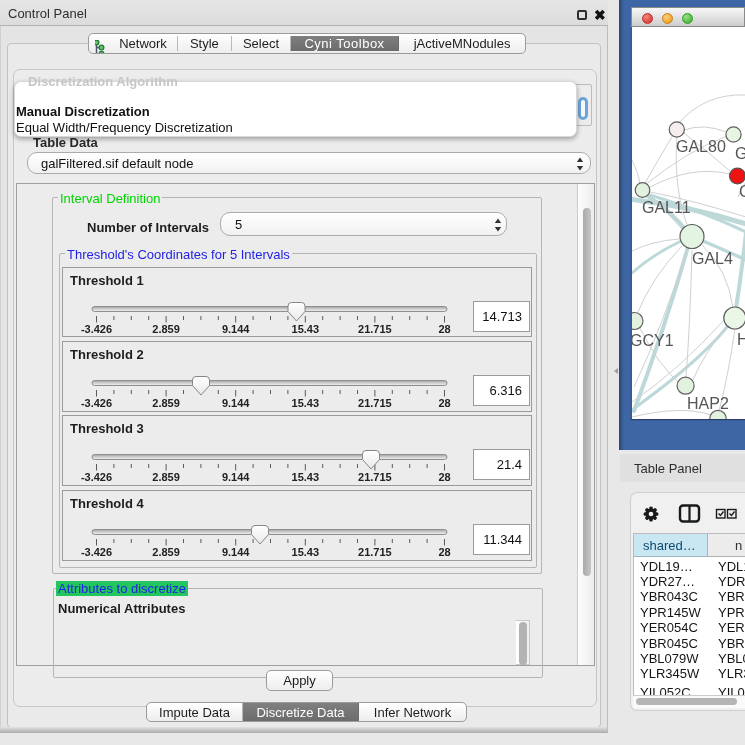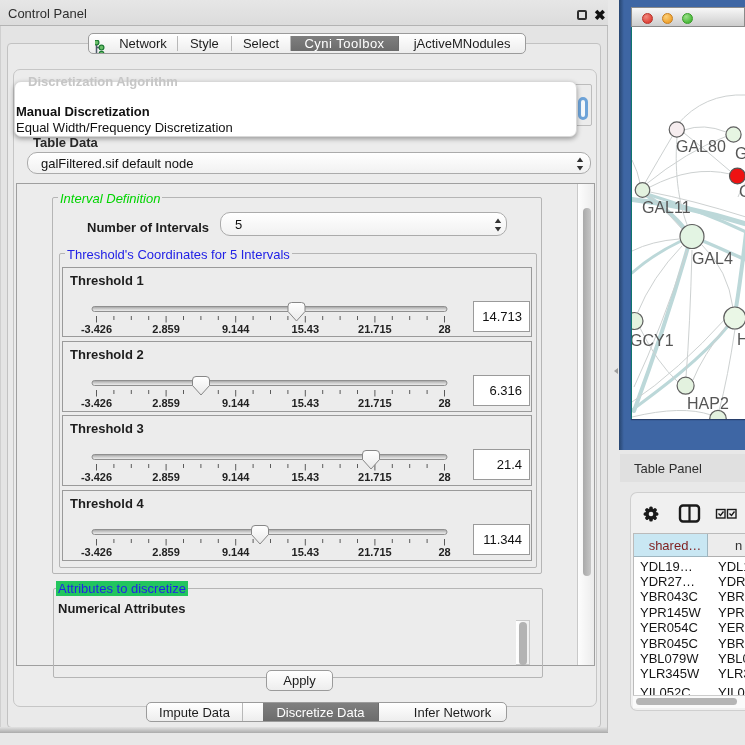--- a/index.html
+++ b/index.html
@@ -13,21 +13,21 @@
   #floatic{left:577px;top:10px;width:6px;height:6px;border:2px solid #2e2e2e;border-radius:2px;}
   #closeic{left:594px;top:10px;width:11px;height:11px;font-size:14px;font-weight:bold;color:#111;line-height:11px;}
   
   #tabborder{left:7px;top:43px;width:594px;height:685px;border:1px solid #c2c2c2;border-radius:4px;box-sizing:border-box;background:#eaeaea;}
   
   .seg{display:flex;border:1px solid #9b9b9b;border-radius:5px;background:linear-gradient(#ffffff,#ededed);overflow:hidden;box-sizing:border-box;}
   .seg .s{display:flex;align-items:center;justify-content:center;font-size:13px;color:#1d1d1d;border-right:1px solid #b8b8b8;white-space:nowrap;box-sizing:border-box;}
   .seg .s:last-child{border-right:none;}
   .seg .sel{background:linear-gradient(#7f7f7f,#6c6c6c);color:#fff;border-right-color:#6c6c6c;}
   #topseg{left:88px;top:33px;height:21px;align-items:center;}
-  #botseg{left:146px;top:702px;height:20px;gap:20px;}
+  #botseg{left:146px;top:702px;height:20px;}
   
   #content{left:13px;top:69px;width:584px;height:638px;background:#ececec;border:1px solid #c6c6c6;border-radius:7px;box-sizing:border-box;}
   
   #gbalg{left:25px;top:84px;width:567px;height:42px;border:1px solid #bcbcbc;border-radius:2px;box-sizing:border-box;}
   #gbalglabel{left:26px;top:74px;font-size:13px;font-weight:bold;color:#c6c6c6;background:transparent;padding:0 2px;z-index:12;}
   
   #focusring{left:577.5px;top:97px;width:4px;height:17px;border:3px solid #6ea3d8;border-radius:6px;background:#f5f8fb;box-sizing:content-box;}
   
   #ddov{left:13.5px;top:81px;width:563.5px;height:56px;background:#fff;border-radius:7px;box-shadow:0 2px 5px rgba(0,0,0,0.35);border:1px solid #d8d8d8;box-sizing:border-box;}
   #ddhint{left:13.5px;top:85px;width:563.5px;text-align:center;font-size:13px;color:#c1c1c1;}
@@ -39,21 +39,21 @@
   #combo1{left:27px;top:152px;width:564px;height:22px;}
   #combo1 .txt{position:absolute;left:13px;top:3px;font-size:13px;color:#111;}
   #combo2{left:220px;top:212px;width:287px;height:24px;}
   #combo2 .txt{position:absolute;left:14px;top:4px;font-size:13px;color:#111;}
   
   #scrollpane{left:16px;top:183px;width:579px;height:483px;border:1px solid #9f9f9f;background:#ececec;box-sizing:border-box;}
   #vsb{left:577px;top:184px;width:17px;height:481px;background:linear-gradient(90deg,#fdfdfd,#ececec);border-left:1px solid #c9c9c9;box-sizing:border-box;}
   #vsbthumb{left:583px;top:208px;width:8px;height:368px;background:linear-gradient(90deg,#a9a9a9,#c6c6c6);border-radius:5px;}
   
   #gbint{left:52px;top:197px;width:490px;height:377px;border:1px solid #b5b5b5;border-radius:2px;box-sizing:border-box;}
-  #gbintlabel{left:58px;top:191px;font-size:13px;color:#00d400;background:#ececec;padding:0 2px;font-style:italic;}
+  #gbintlabel{left:58px;top:191px;font-size:13px;color:#00d400;background:#ececec;padding:0 2px;}
   #noi{left:87px;top:220px;font-size:13px;font-weight:bold;color:#1d1d1d;}
   
   #gbthr{left:59px;top:253px;width:478px;height:315px;border:1px solid #b5b5b5;border-radius:2px;box-sizing:border-box;}
   #gbthrlabel{left:65px;top:247px;font-size:13px;color:#2222e6;background:#ececec;padding:0 2px;}
   .tpanel{left:62px;width:470px;background:#ececec;border:1px solid #9a9a9a;box-sizing:border-box;}
   .tpanel .tl{position:absolute;left:7px;top:5px;font-size:13px;font-weight:bold;color:#1d1d1d;}
   .vbox{position:absolute;left:410px;top:33px;width:57px;height:31px;background:#fff;border:1px solid #9a9a9a;font-size:13px;color:#111;text-align:right;line-height:29px;padding-right:7px;box-sizing:border-box;}
   .tick{stroke:#5a5a5a;stroke-width:1;}
   .tlab{font-size:11px;font-weight:bold;fill:#222;}
   
@@ -68,21 +68,21 @@
   #apply{left:266px;top:670px;width:67px;height:21px;background:linear-gradient(#ffffff,#ededed);border:1px solid #9b9b9b;border-radius:5px;font-size:13px;color:#1d1d1d;text-align:center;line-height:19px;box-sizing:border-box;}
   
   #blueframe{left:619px;top:0;width:126px;height:450px;background:linear-gradient(90deg,#27456f,#3e66a4 5px,#3e66a4);}
   #nettitle{left:631px;top:7px;width:114px;height:20px;background:linear-gradient(#f7f7f7,#cdcdcd);border:1px solid #8a8a8a;box-sizing:border-box;}
   .tl-btn{width:11px;height:11px;border-radius:50%;position:absolute;top:4.8px;}
   
   #tptitle{left:620px;top:454px;width:125px;height:28px;background:#e0e0e0;}
   #tptitle .t{position:absolute;left:14px;top:7px;font-size:13px;color:#2e2e2e;}
   #tbpanel{left:630px;top:492px;width:115px;height:219px;background:#f0f0f0;border:1px solid #cfcfcf;border-radius:7px 0 0 7px;border-right:none;box-sizing:border-box;}
   #tbl{left:633px;top:533px;width:112px;height:162px;background:#fff;border-top:1px solid #bbb;border-left:1px solid #bbb;overflow:hidden;box-sizing:border-box;}
-  #hdr1{position:absolute;left:0;top:0;width:74px;height:23px;background:#c9e7f3;border-right:1px solid #9fb6c0;border-bottom:1px solid #9fb6c0;box-sizing:border-box;text-align:center;padding-left:9px;font-size:13px;color:#7f1d1d;line-height:23px;}
+  #hdr1{position:absolute;left:0;top:0;width:74px;height:23px;background:#c9e7f3;border-right:1px solid #9fb6c0;border-bottom:1px solid #9fb6c0;box-sizing:border-box;padding-left:9px;font-size:13px;color:#0c4a6e;line-height:23px;}
   #hdr2{position:absolute;left:74px;top:0;width:45px;height:23px;background:#ececec;border-bottom:1px solid #b0b0b0;box-sizing:border-box;font-size:13px;color:#333;line-height:23px;padding-left:27px;}
   .trow{position:absolute;width:200px;height:15.4px;font-size:13px;color:#151515;}
   .trow .c1{position:absolute;left:6px;}
   .trow .c2{position:absolute;left:84px;}
   #hsb{left:633px;top:695px;width:112px;height:12px;background:#fafafa;border-top:1px solid #ccc;}
   #hsbthumb{left:636px;top:697.5px;width:101px;height:7px;background:#b5b5b5;border-radius:4px;}
 </style>
 </head>
 <body>
 <div id="page">

